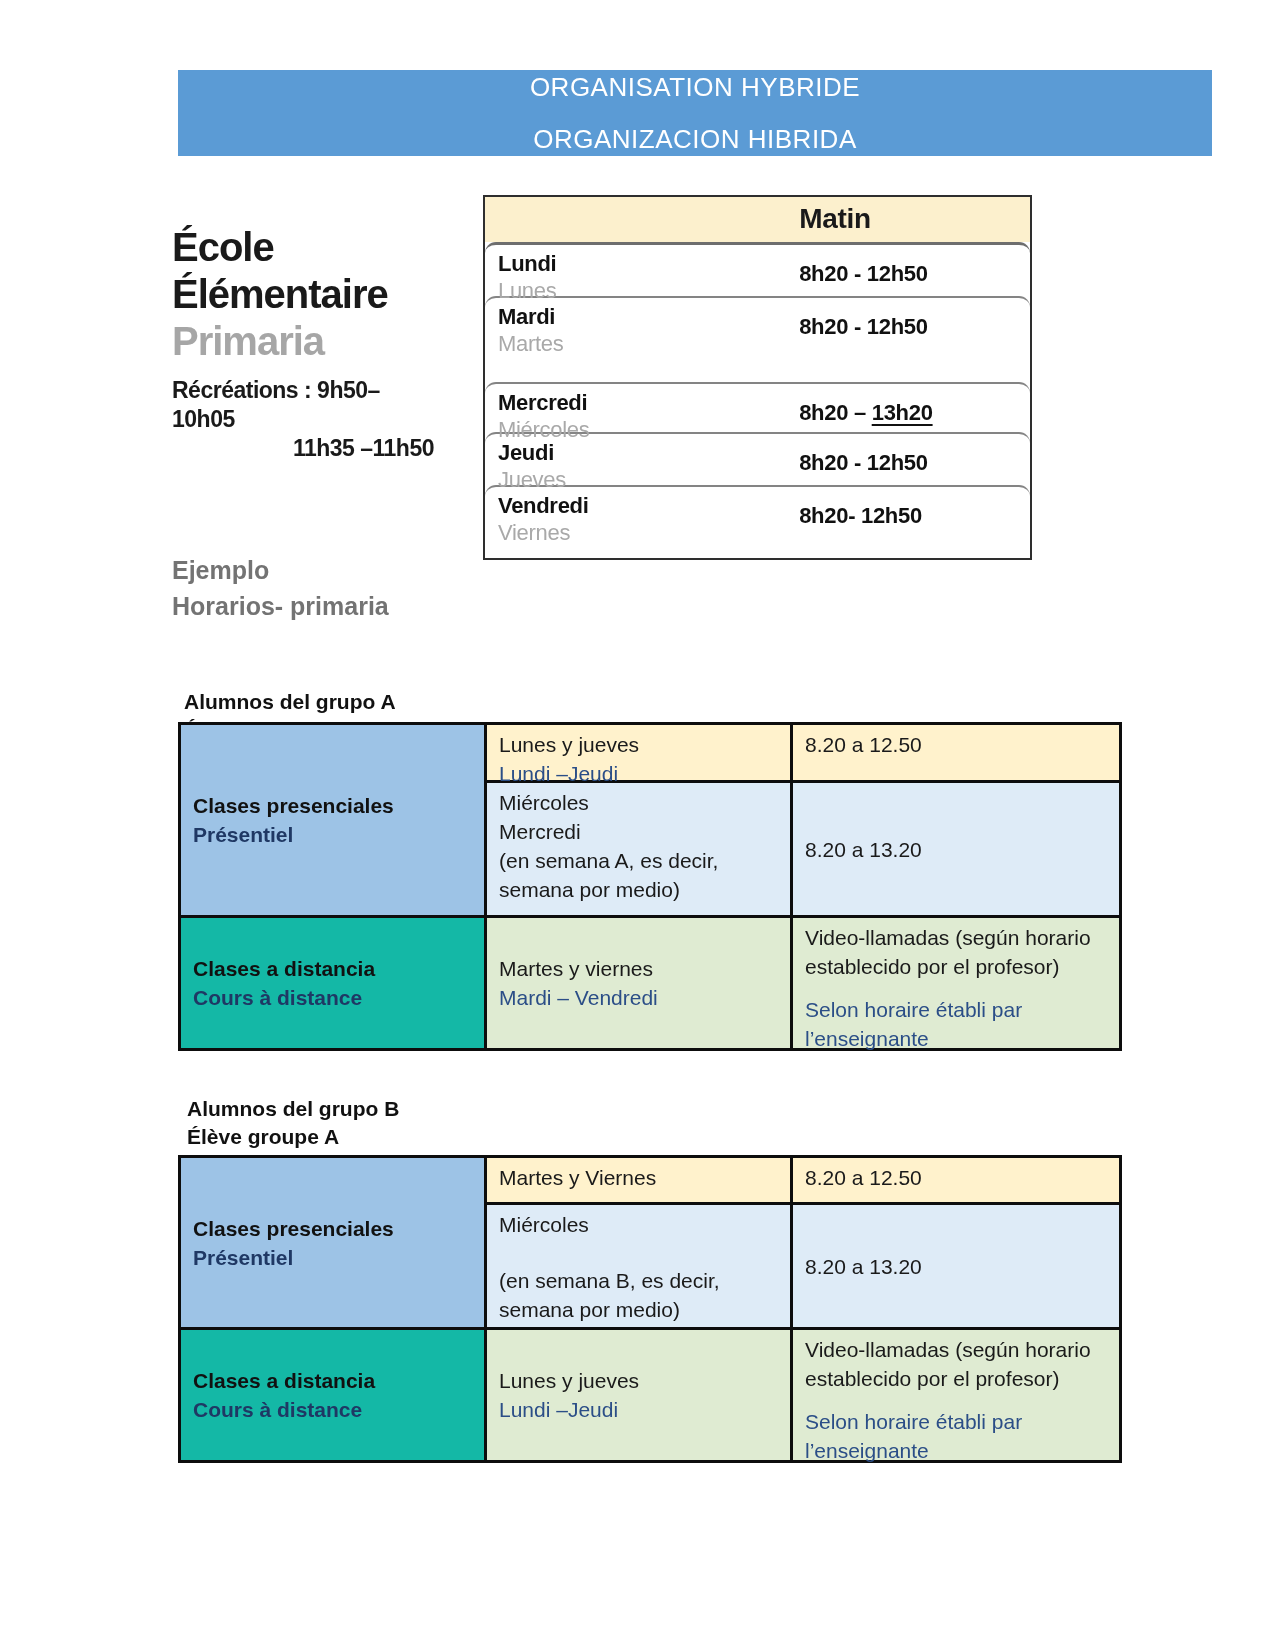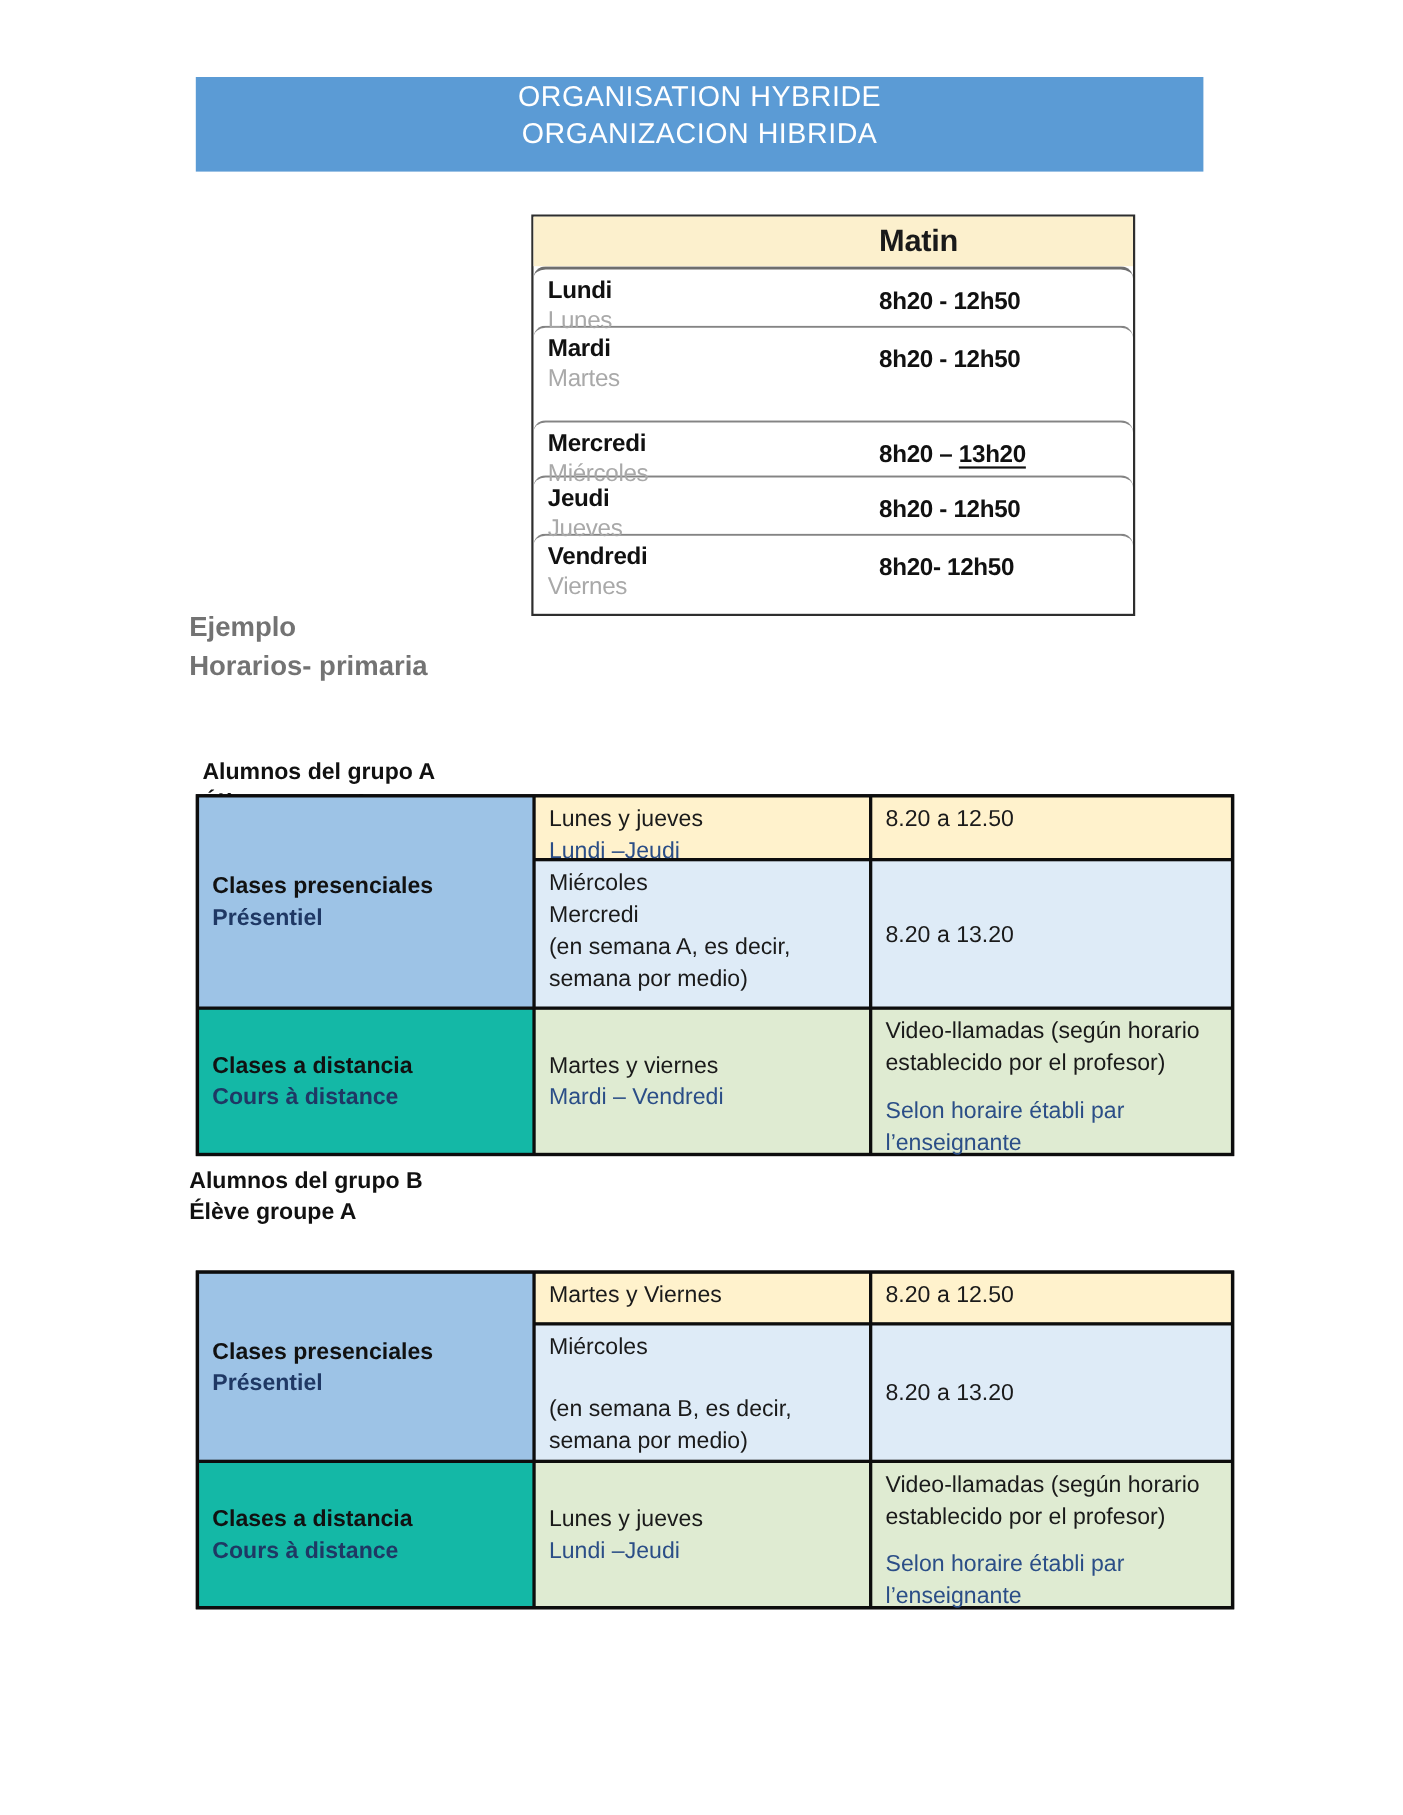--- a/index.html
+++ b/index.html
@@ -2,22 +2,22 @@
 <html><head>
 <meta charset="utf-8">
 <style>
   html,body{margin:0;padding:0;background:#ffffff;}
   #page{
     position:relative;width:1275px;height:1650px;background:#ffffff;overflow:hidden;
     font-family:"Liberation Sans","DejaVu Sans",sans-serif;color:#1a1a1a;
   }
   
   .banner{
-    position:absolute;left:178px;top:70px;width:916px;height:86px;
-    background:#5B9BD5;display:flex;flex-direction:column;align-items:center;justify-content:flex-start;
+    position:absolute;left:178px;top:70px;width:1034px;height:86px;
+    background:#5B9BD5;display:flex;flex-direction:column;align-items:center;justify-content:space-between;
     color:#ffffff;font-size:26px;letter-spacing:0.5px;line-height:34px;font-weight:400;
   }
   
   .school{position:absolute;left:172px;top:224px;width:270px;}
   .school .fr{font-size:40px;font-weight:700;line-height:47px;letter-spacing:-1px;color:#1a1a1a;}
   .school .es{font-size:40px;font-weight:700;line-height:46px;letter-spacing:-1px;color:#A6A6A6;}
   .recess{margin-top:12px;width:262px;font-size:23px;font-weight:700;letter-spacing:-0.5px;line-height:29px;color:#1a1a1a;}
   .recess .l2{text-align:right;}
   
   .matin{
@@ -61,20 +61,29 @@
 </head>
 <body>
 
 <div id="page">
 
   <div class="banner">
     <div>ORGANISATION HYBRIDE</div>
     <div>ORGANIZACION HIBRIDA</div>
   </div>
 
+  <div class="school">
+    <div class="fr">École</div>
+    <div class="fr">Élémentaire</div>
+    <div class="es">Primaria</div>
+    <div class="recess">
+      <div class="l1">Récréations : 9h50– 10h05</div>
+      <div class="l2">11h35 –11h50</div>
+    </div>
+  </div>
 
   <div class="matin">
     <div class="matin-header">
       <span class="h">Matin</span>
     </div>
 
     <div class="mrow first" style="height:54px;">
       <div class="day">
         <div class="fr">Lundi</div>
         <div class="es">Lunes</div>
@@ -156,21 +165,21 @@
     </div>
     <div class="cell c-lgreen">
       <div>Video-llamadas (según horario</div>
       <div>establecido por el profesor)</div>
       <div class="gap-sm"></div>
       <div class="fr-line">Selon horaire établi par</div>
       <div class="fr-line">l’enseignante</div>
     </div>
   </div>
 
-  <div class="ghead" style="top:1060px;">
+  <div class="ghead" style="top:1095px;margin-left:15px;">
     <div>Alumnos del grupo B</div>
     <div>Élève groupe A</div>
   </div>
 
   <div class="gtable" style="top:1155px;grid-template-rows:44px 122px 130px;">
     <div class="cell c-blue">
       <div class="lbl-es">Clases presenciales</div>
       <div class="lbl-fr">Présentiel</div>
     </div>
     <div class="cell c-cream">

